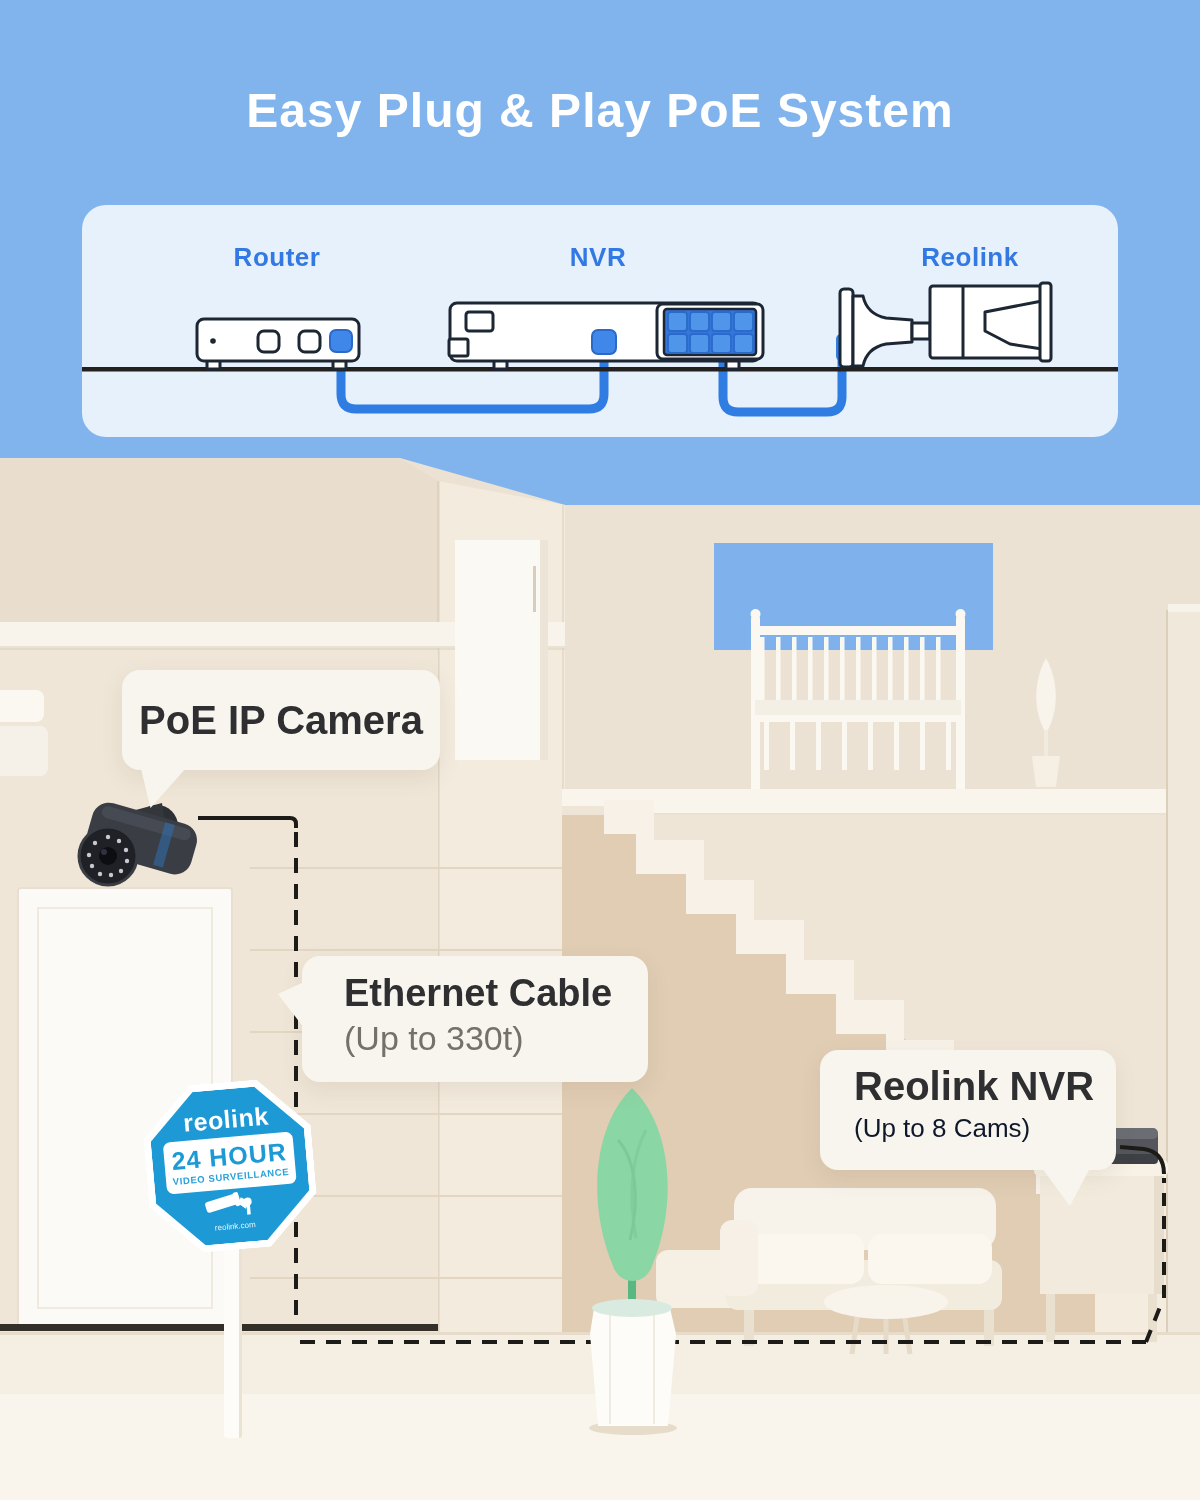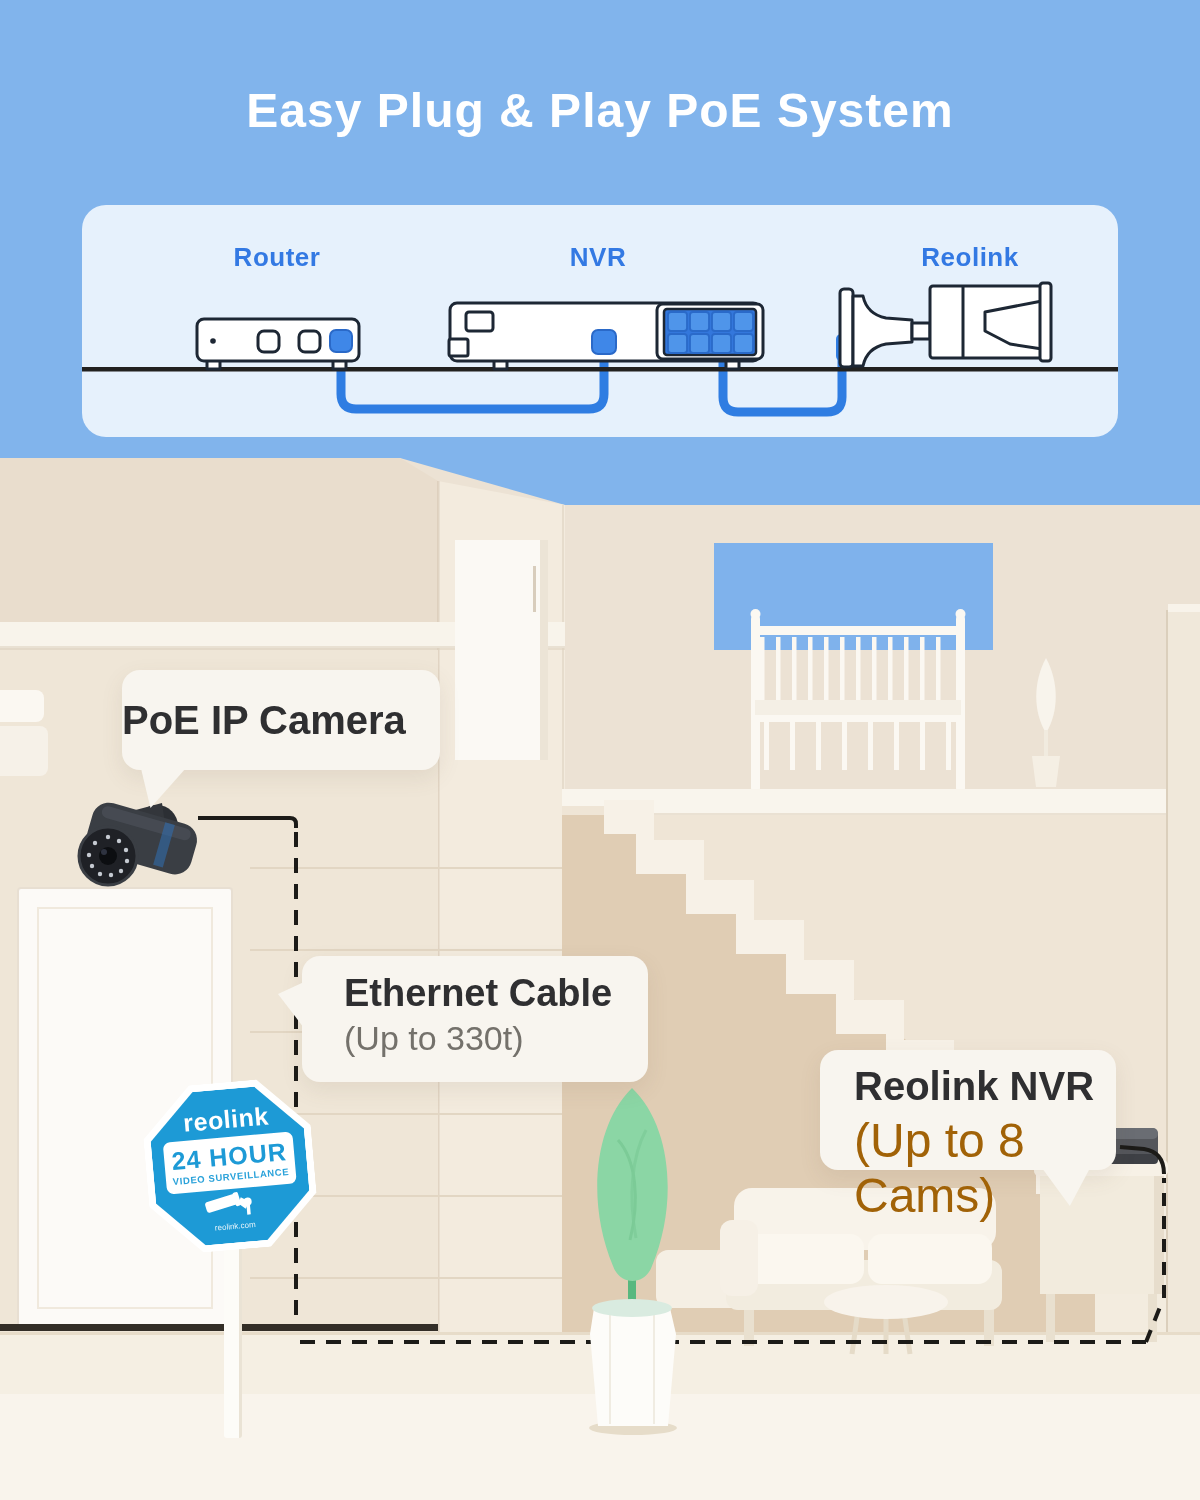--- a/index.html
+++ b/index.html
@@ -23,32 +23,32 @@
     position:absolute;top:37px;transform:translateX(-50%);
     color:#3379e3;font-size:26px;font-weight:600;letter-spacing:.5px;white-space:nowrap;
   }
   #diagram-svg{position:absolute;left:0;top:0;}
   
   .bubble{
     background:#f8f5ef;border-radius:18px;box-shadow:0 8px 22px rgba(110,92,66,.10);
     color:#2f2f31;
   }
   .bubble .tail{position:absolute;background:#f8f5ef;}
-  #callout-camera{left:122px;top:670px;width:318px;height:100px;}
+  #callout-camera{left:122px;top:670px;width:318px;height:100px;text-align:center;}
   #callout-camera .t1{font-size:40px;font-weight:bold;line-height:100px;}
   #callout-camera .tail{left:16px;top:98px;width:48px;height:40px;
     clip-path:polygon(6% 0,100% 0,26% 100%);}
   #callout-cable{left:302px;top:956px;width:346px;height:126px;padding-left:0;}
   #callout-cable .t1{font-size:38px;font-weight:bold;margin:16px 0 0 42px;}
   #callout-cable .t2{font-size:34px;color:#74716b;margin:4px 16px 0 42px;}
   #callout-cable .tail{left:-24px;top:26px;width:26px;height:46px;
     clip-path:polygon(100% 0,100% 100%,0 26%);}
   #callout-nvr{left:820px;top:1050px;width:296px;height:120px;}
   #callout-nvr .t1{font-size:40px;font-weight:bold;margin:14px 0 0 34px;}
-  #callout-nvr .t2{font-size:48px;color:#a16207;margin:4px 0 0 34px;}
+  #callout-nvr .t2{font-size:26px;color:#0f172a;margin:4px 0 0 34px;}
   #callout-nvr .tail{right:26px;top:118px;width:48px;height:38px;left:auto;
     clip-path:polygon(0 0,100% 0,58% 100%);}
   
   #sign-post{left:224px;top:1240px;width:15px;height:198px;background:#fdfcf8;
     border-right:3px solid #eae3d5;border-radius:3px;}
   #sign{left:146px;top:1082px;width:168px;height:168px;transform:rotate(-5deg);}
   .oct{clip-path:polygon(30% 0%,70% 0%,100% 30%,100% 70%,70% 100%,30% 100%,0% 70%,0% 30%);}
   #sign .outer{position:absolute;left:0;top:0;width:168px;height:168px;background:#ffffff;}
   #sign .inner{position:absolute;left:7px;top:7px;width:154px;height:154px;background:#1d9ad6;
     display:flex;flex-direction:column;align-items:center;}

